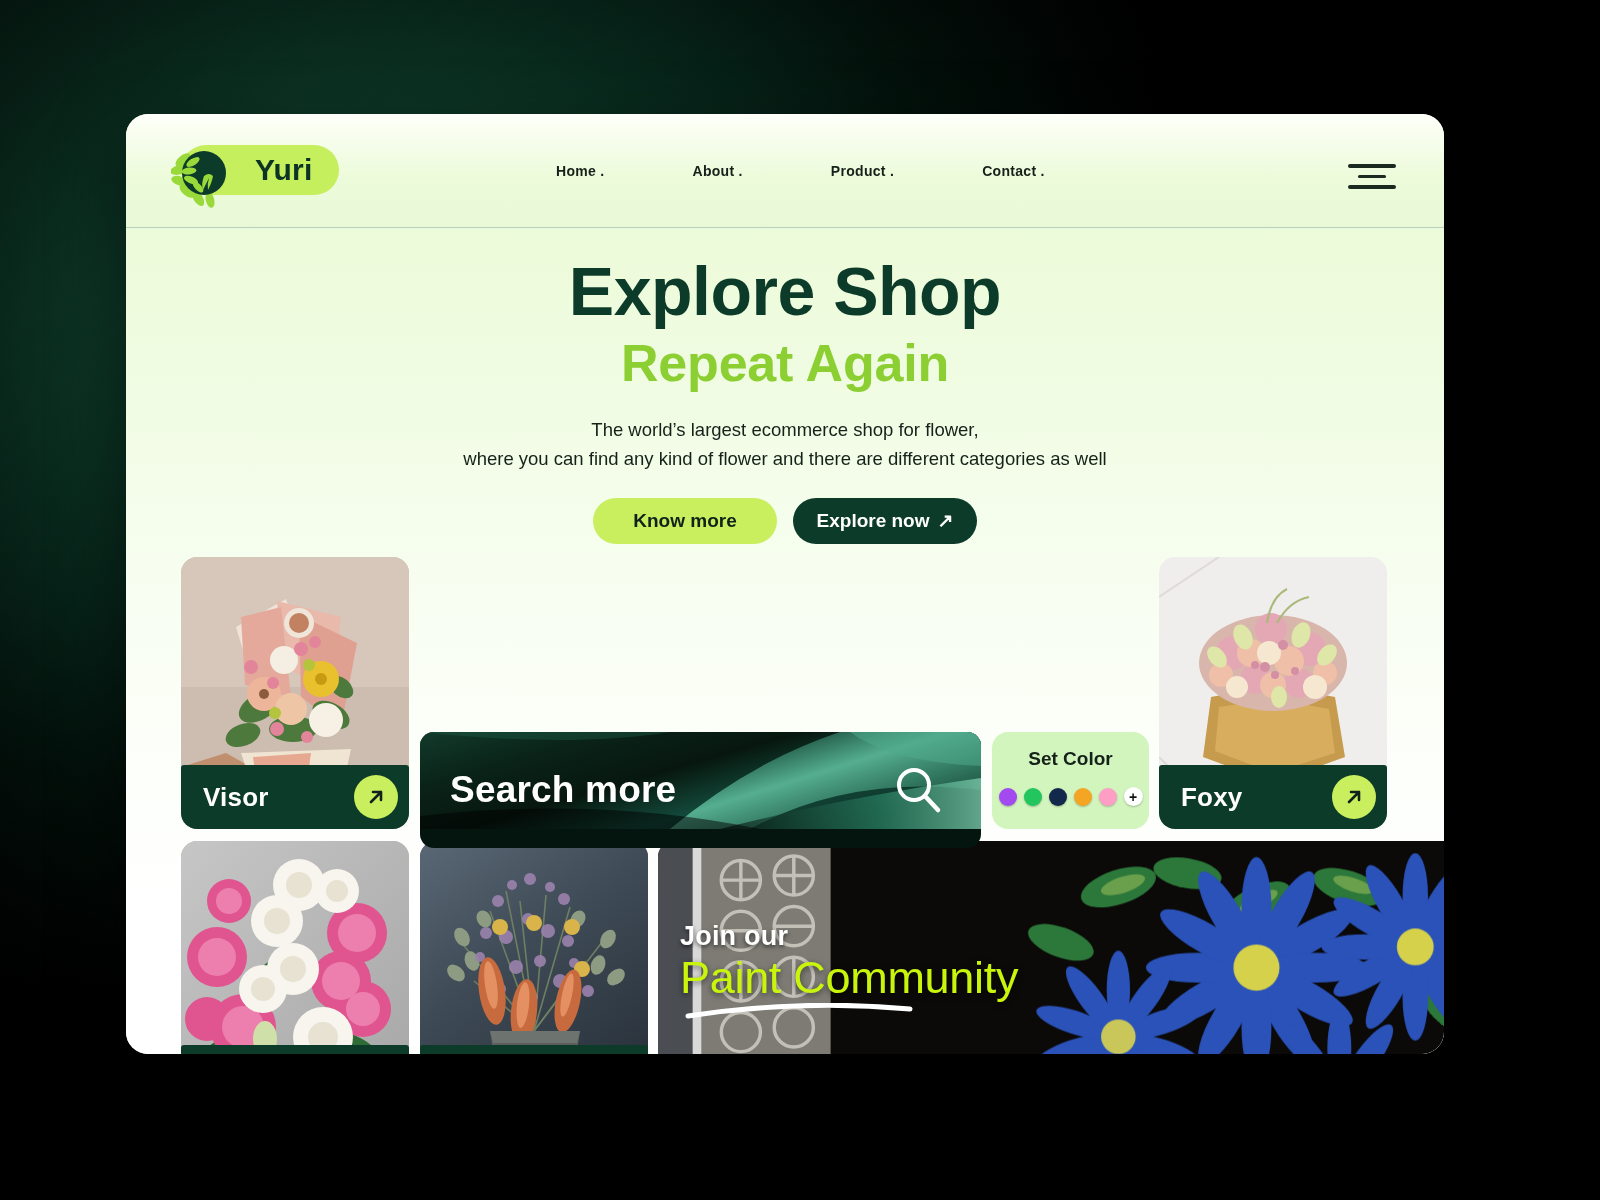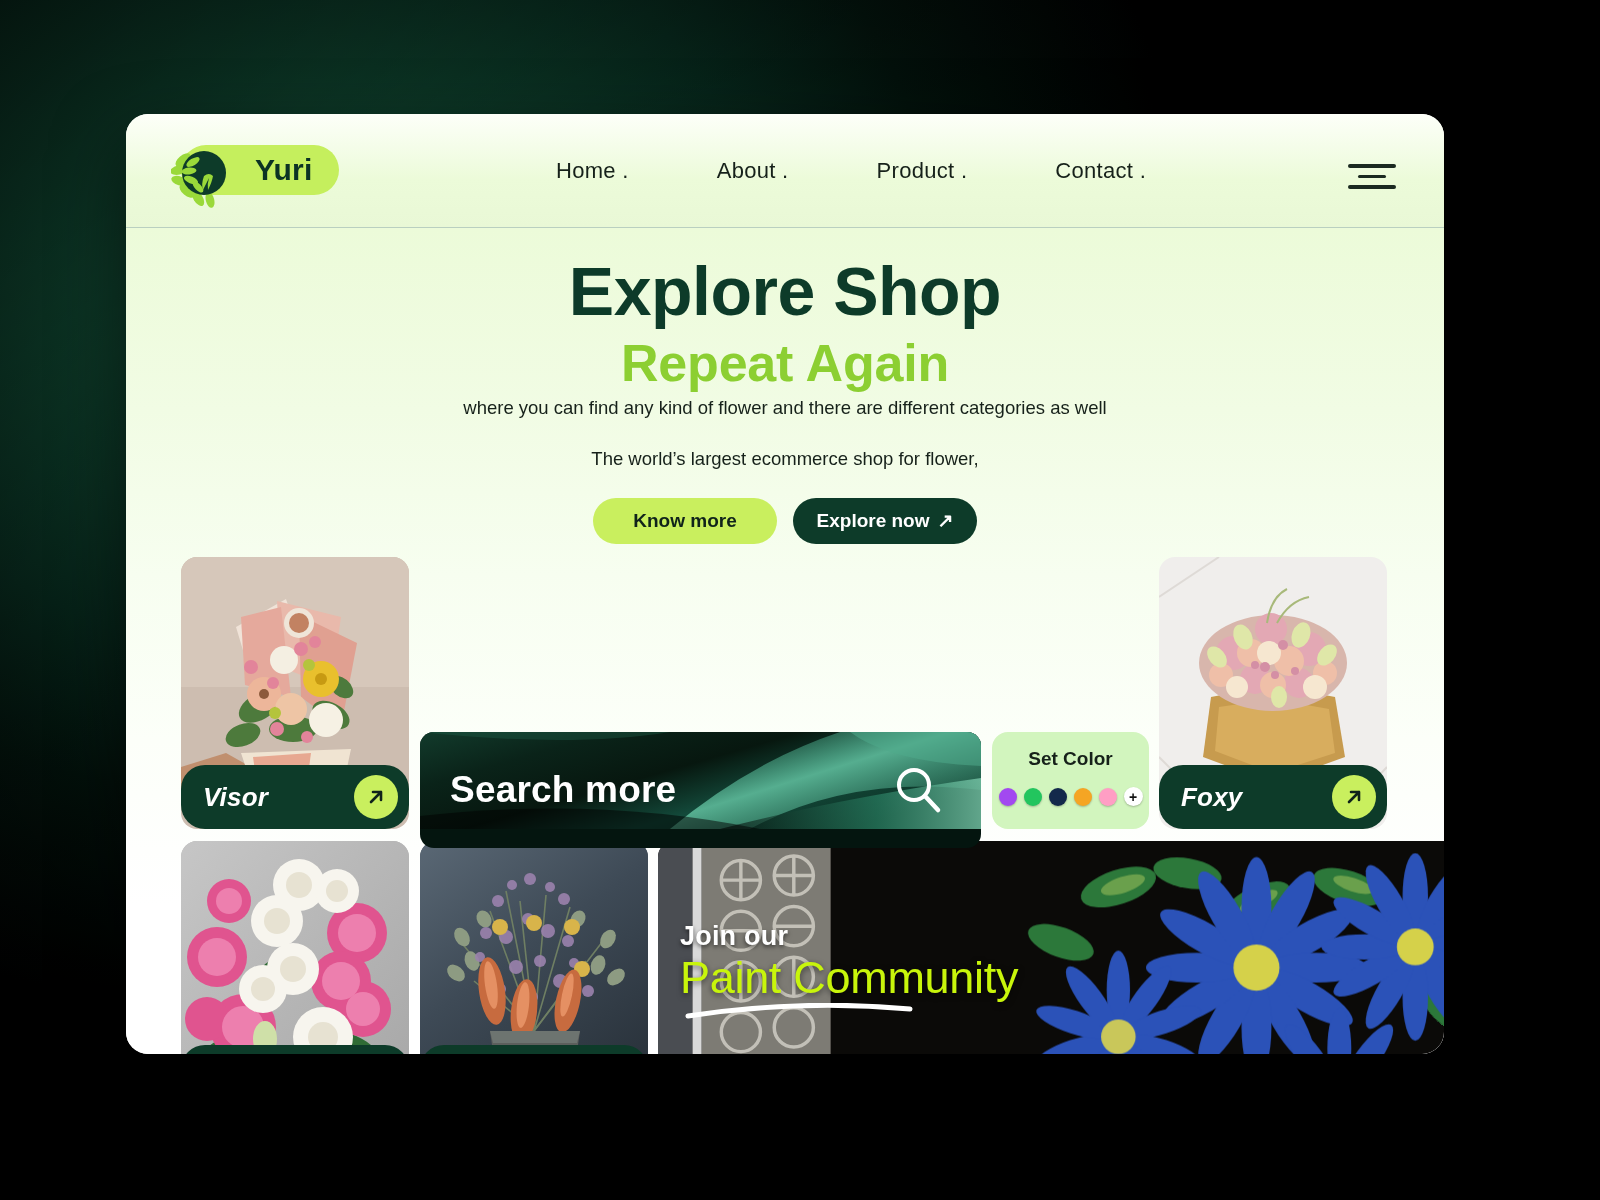--- a/index.html
+++ b/index.html
@@ -88,22 +88,22 @@
   #nav {
     position: absolute;
     left: 430px;
     top: 0;
     height: 114px;
     display: flex;
     align-items: center;
     gap: 88px;
   }
   .nav-item {
-    font-size: 22px;
-    font-weight: 400;
+    font-size: 14px;
+    font-weight: 700;
     color: #16211a;
     letter-spacing: 0.3px;
     cursor: pointer;
     white-space: nowrap;
   }
 
   #hamburger {
     position: absolute;
     right: 48px;
     top: 50px;
@@ -196,26 +196,25 @@
   }
   .card-img { position: absolute; inset: 0; }
 
   .card-label {
     position: absolute;
     left: 0;
     right: 0;
     bottom: 0;
     height: 64px;
     background: #0d3b29;
-    border-radius: 24px;
+    border-radius: 3px;
     display: flex;
     align-items: center;
     justify-content: space-between;
     padding: 0 11px 0 22px;
-    font-style: italic;
   }
   .card-label-text {
     font-size: 26px;
     font-weight: 600;
     color: #ffffff;
     letter-spacing: 0.2px;
   }
   .card-arrow {
     width: 44px;
     height: 44px;
@@ -380,22 +379,22 @@
       <span></span>
       <span></span>
     </div>
   </div>
 
   <div id="body-area">
 
     <div id="hero">
       <h1 id="hero-title">Explore Shop</h1>
       <div id="hero-subtitle">Repeat Again</div>
+      <div class="hero-desc">The world’s largest ecommerce shop for flower,</div>
       <div class="hero-desc" style="margin-top:2px">where you can find any kind of flower and there are different categories as well</div>
-      <div class="hero-desc">The world’s largest ecommerce shop for flower,</div>
 
       <div id="hero-buttons">
         <button class="btn btn-light">Know more</button>
         <button class="btn btn-dark">
           <span>Explore now</span>
           <span class="arrow">↗</span>
         </button>
       </div>
     </div>
 

